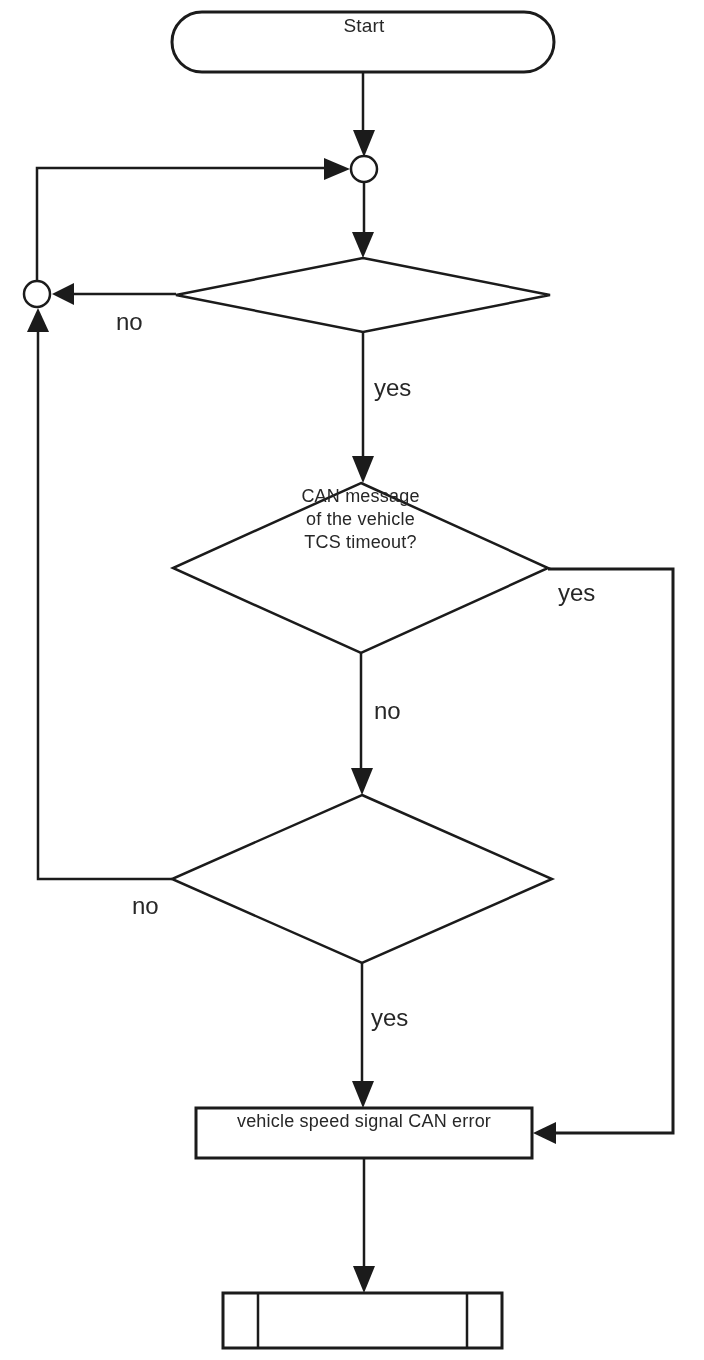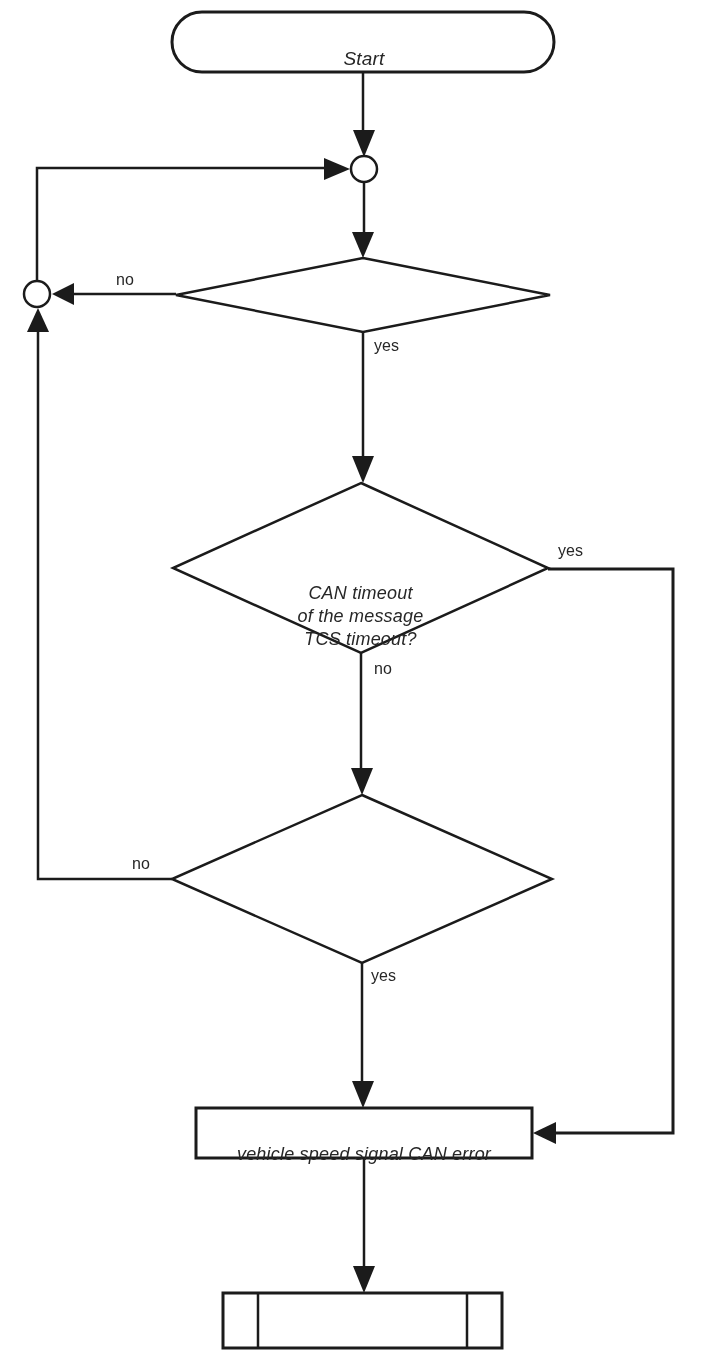--- a/index.html
+++ b/index.html
@@ -18,34 +18,34 @@
   .layer {
     position: absolute;
     left: 0;
     top: 0;
   }
   .label {
     position: absolute;
     display: flex;
     flex-direction: column;
     align-items: center;
-    justify-content: flex-end;
+    justify-content: flex-start;
     text-align: center;
     color: #272727;
     font-size: 18px;
     line-height: 23px;
     letter-spacing: 0.2px;
-    font-style: italic;
   }
   .edge-label {
     position: absolute;
     color: #272727;
-    font-size: 16px;
+    font-size: 24px;
     line-height: 20px;
     white-space: nowrap;
+    margin-top: 42px;
   }
 </style>
 </head>
 <body>
 
 <div class="canvas">
 
   <svg class="layer" width="704" height="1360" viewBox="0 0 704 1360">
 
     <line x1="363" y1="72" x2="363" y2="134" stroke="#1b1b1b" stroke-width="2.5"></line>
@@ -96,22 +96,22 @@
     <line x1="258" y1="1293" x2="258" y2="1348" stroke="#1b1b1b" stroke-width="2.5"></line>
     <line x1="467" y1="1293" x2="467" y2="1348" stroke="#1b1b1b" stroke-width="2.5"></line>
   </svg>
 
   <div class="label" style="left:174px; top:14px; width:380px; height:56px; font-size:19px;">
     <span>Start</span>
   </div>
 
 
   <div class="label" style="left:173px; top:485px; width:375px; height:166px;">
-    <span>CAN timeout</span>
-    <span>of the message</span>
+    <span>CAN message</span>
+    <span>of the vehicle</span>
     <span>TCS timeout?</span>
   </div>
 
 
   <div class="label" style="left:198px; top:1110px; width:332px; height:56px;">
     <span>vehicle speed signal CAN error</span>
   </div>
 
 
   <div class="edge-label" style="left:116px; top:270px;">no</div>

